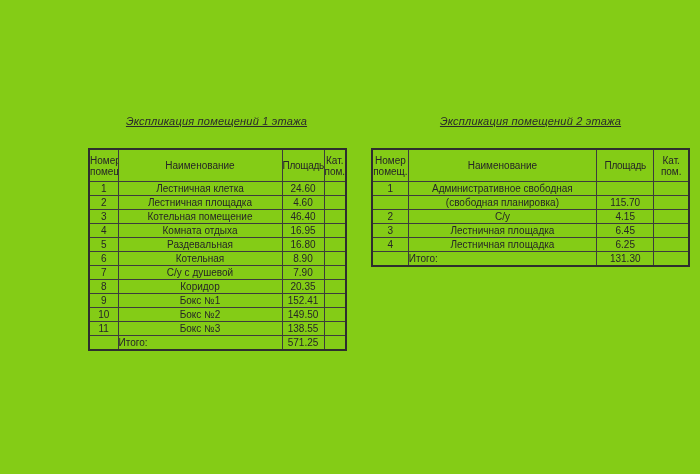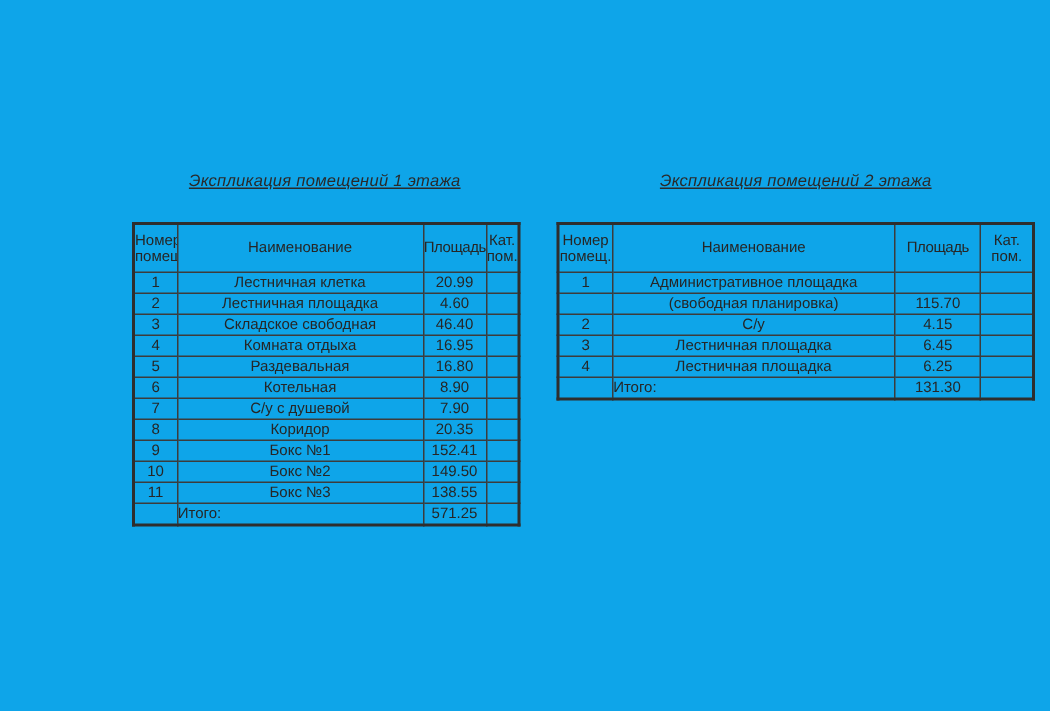--- a/index.html
+++ b/index.html
@@ -4,21 +4,21 @@
 <style>
   html, body {
     margin: 0;
     padding: 0;
     background: #ffffff;
   }
   .page {
     position: relative;
     width: 700px;
     height: 474px;
-    background: #0ea5e9;
+    background: #84cc16;
     font-family: "Liberation Sans", sans-serif;
     color: #222222;
     overflow: hidden;
   }
   .table-block {
     position: absolute;
     top: 114px;
   }
   .table-block.left  { left: 88px;  width: 257px; }
   .table-block.right { left: 371px; width: 319px; }
@@ -95,32 +95,32 @@
           <th>Наименование</th>
           <th class="h-area">Площадь</th>
           <th>Кат.
 пом.</th>
         </tr>
       </thead>
       <tbody>
         <tr>
           <td class="c-num">1</td>
           <td class="c-name">Лестничная клетка</td>
-          <td class="c-area">20.99</td>
+          <td class="c-area">24.60</td>
           <td class="c-cat"></td>
         </tr>
         <tr>
           <td class="c-num">2</td>
           <td class="c-name">Лестничная площадка</td>
           <td class="c-area">4.60</td>
           <td class="c-cat"></td>
         </tr>
         <tr>
           <td class="c-num">3</td>
-          <td class="c-name">Складское свободная</td>
+          <td class="c-name">Котельная помещение</td>
           <td class="c-area">46.40</td>
           <td class="c-cat"></td>
         </tr>
         <tr>
           <td class="c-num">4</td>
           <td class="c-name">Комната отдыха</td>
           <td class="c-area">16.95</td>
           <td class="c-cat"></td>
         </tr>
         <tr>
@@ -190,21 +190,21 @@
 помещ.</th>
           <th>Наименование</th>
           <th class="h-area">Площадь</th>
           <th>Кат.
 пом.</th>
         </tr>
       </thead>
       <tbody>
         <tr>
           <td class="c-num">1</td>
-          <td class="c-name">Административное площадка</td>
+          <td class="c-name">Административное свободная</td>
           <td class="c-area"></td>
           <td class="c-cat"></td>
         </tr>
         <tr>
           <td class="c-num"></td>
           <td class="c-name">(свободная планировка)</td>
           <td class="c-area">115.70</td>
           <td class="c-cat"></td>
         </tr>
         <tr>

